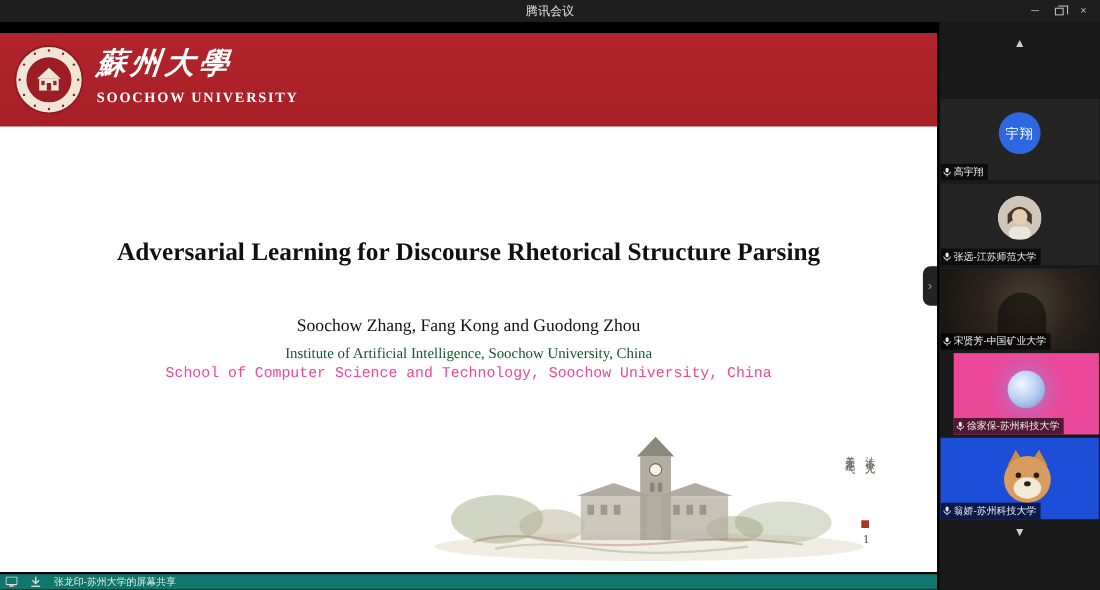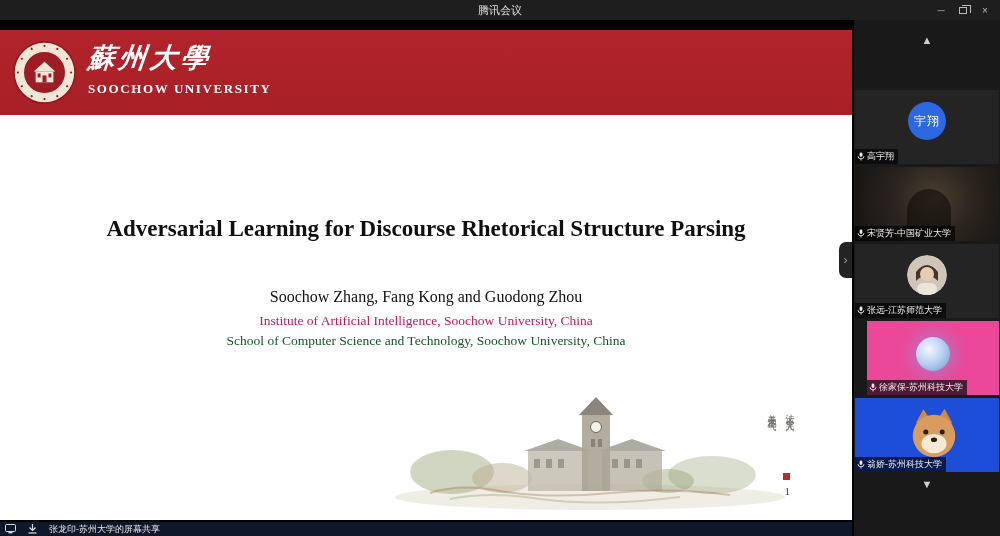--- a/index.html
+++ b/index.html
@@ -30,33 +30,33 @@
              font-family:"DejaVu Serif", serif; letter-spacing:4px; transform:skewX(-6deg);
              white-space:nowrap; line-height:1.3; }
   .logo-en { color:#fff; font-size:13px; font-weight:bold; letter-spacing:1.6px;
              font-family:"Liberation Serif", serif; margin-top:6px; white-space:nowrap; }
 
   .slide-title { position:absolute; top:186px; left:0; width:100%; text-align:center;
                  font-family:"Liberation Serif", serif; font-weight:bold; font-size:23px; color:#101010; }
   .authors   { position:absolute; top:258px; left:0; width:100%; text-align:center;
                font-family:"Liberation Serif", serif; font-size:16px; color:#111; }
   .affil1 { position:absolute; top:283px; left:0; width:100%; text-align:center;
-            font-family:"Liberation Serif", serif; font-size:13.5px; color:#be185d; }
+            font-family:"Liberation Serif", serif; font-size:13.5px; color:#14532d; }
   .affil2 { position:absolute; top:303px; left:0; width:100%; text-align:center;
-            font-family:Liberation Serif, serif; font-size:13.5px; color:#14532d; }
+            font-family:Liberation Mono, monospace; font-size:13.5px; color:#ec4899; }
 
   .illustration { position:absolute; left:390px; top:345px; width:420px; height:140px; }
   .motto { position:absolute; right:14px; top:32px; display:flex; gap:5px;
            font-family:"DejaVu Serif", serif; }
   .motto span { writing-mode:vertical-rl; font-size:9px; color:#6a6a66; letter-spacing:2px; }
   .motto-seal { position:absolute; right:20px; top:98px; width:7px; height:7px; background:#b23028; }
   .pagenum { position:absolute; right:62px; top:455px; font-size:11px; color:#444;
              font-family:"Liberation Serif", serif; }
 
-  .statusbar { position:absolute; left:0; bottom:0; width:852px; height:14px; background:#0f172a;
+  .statusbar { position:absolute; left:0; bottom:0; width:852px; height:14px; background:#0f766e;
                display:flex; align-items:center; gap:12px; padding:0 5px; }
   .statusbar-text { color:#e8e8e8; font-size:9px; white-space:nowrap; }
 
   
   .sidebar { position:absolute; top:20px; right:0; width:148px; bottom:0; background:#191919;
              border-left:2px solid #000; }
   .scroll-arrow { position:absolute; left:0; width:100%; text-align:center; color:#cfcfcf;
                   font-size:11px; cursor:default; }
   .scroll-up { top:14px; }
   .scroll-down { top:458px; }
@@ -230,47 +230,47 @@
         <div class="name-badge">
           <svg width="8" height="9" viewBox="0 0 8 9">
             <rect x="2.6" y="0.5" width="2.8" height="4.4" rx="1.4" fill="#e8e8e8"></rect>
             <path d="M1,4.2 q0,2.6 3,2.6 q3,0 3,-2.6 M4,6.8 L4,8.5" stroke="#e8e8e8" stroke-width="0.9" fill="none"></path>
           </svg>
           <span>高宇翔</span>
         </div>
       </div>
 
       <div class="tile">
-        <div class="video-dim">
-          <div class="video-dim-silhouette"></div>
-        </div>
-        <div class="name-badge">
-          <svg width="8" height="9" viewBox="0 0 8 9">
-            <rect x="2.6" y="0.5" width="2.8" height="4.4" rx="1.4" fill="#e8e8e8"></rect>
-            <path d="M1,4.2 q0,2.6 3,2.6 q3,0 3,-2.6 M4,6.8 L4,8.5" stroke="#e8e8e8" stroke-width="0.9" fill="none"></path>
-          </svg>
-          <span>宋贤芳-中国矿业大学</span>
-        </div>
-      </div>
-
-      <div class="tile">
         <div class="avatar-photo">
           <svg viewBox="0 0 40 40" width="40" height="40">
             <circle cx="20" cy="20" r="20" fill="#cfc5b8"></circle>
             <path d="M9,17 Q20,3 31,17 L31,26 Q20,15 9,26 Z" fill="#463629"></path>
             <circle cx="20" cy="19" r="7" fill="#e8cdb2"></circle>
             <rect x="10" y="28" width="20" height="12" rx="6" fill="#ece5da"></rect>
           </svg>
         </div>
         <div class="name-badge">
           <svg width="8" height="9" viewBox="0 0 8 9">
             <rect x="2.6" y="0.5" width="2.8" height="4.4" rx="1.4" fill="#e8e8e8"></rect>
             <path d="M1,4.2 q0,2.6 3,2.6 q3,0 3,-2.6 M4,6.8 L4,8.5" stroke="#e8e8e8" stroke-width="0.9" fill="none"></path>
           </svg>
           <span>张远-江苏师范大学</span>
+        </div>
+      </div>
+
+      <div class="tile">
+        <div class="video-dim">
+          <div class="video-dim-silhouette"></div>
+        </div>
+        <div class="name-badge">
+          <svg width="8" height="9" viewBox="0 0 8 9">
+            <rect x="2.6" y="0.5" width="2.8" height="4.4" rx="1.4" fill="#e8e8e8"></rect>
+            <path d="M1,4.2 q0,2.6 3,2.6 q3,0 3,-2.6 M4,6.8 L4,8.5" stroke="#e8e8e8" stroke-width="0.9" fill="none"></path>
+          </svg>
+          <span>宋贤芳-中国矿业大学</span>
         </div>
       </div>
 
       <div class="tile moon-tile">
         <div class="moon"></div>
         <div class="name-badge">
           <svg width="8" height="9" viewBox="0 0 8 9">
             <rect x="2.6" y="0.5" width="2.8" height="4.4" rx="1.4" fill="#e8e8e8"></rect>
             <path d="M1,4.2 q0,2.6 3,2.6 q3,0 3,-2.6 M4,6.8 L4,8.5" stroke="#e8e8e8" stroke-width="0.9" fill="none"></path>
           </svg>

